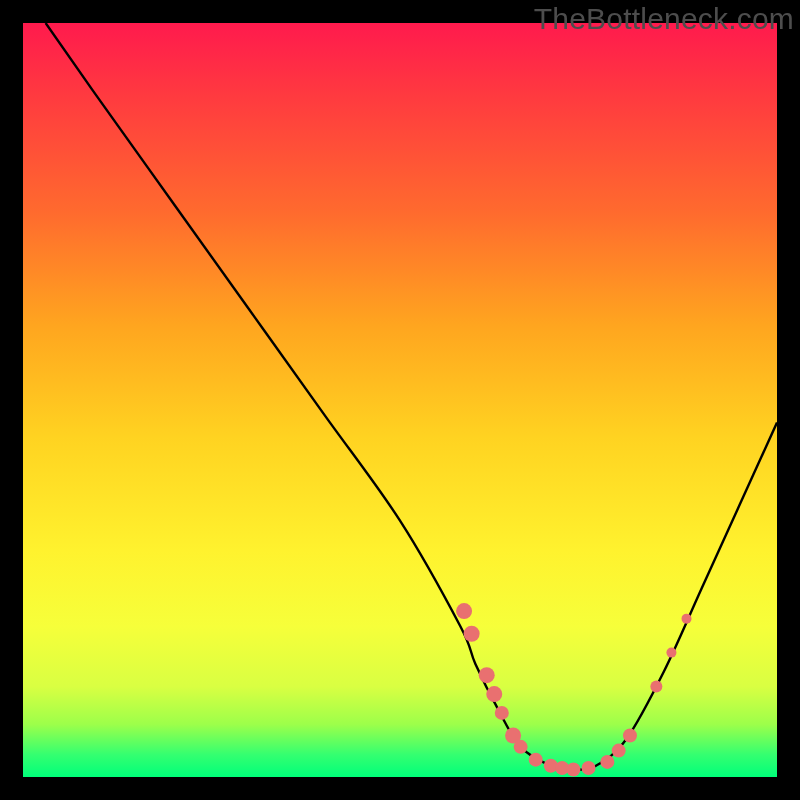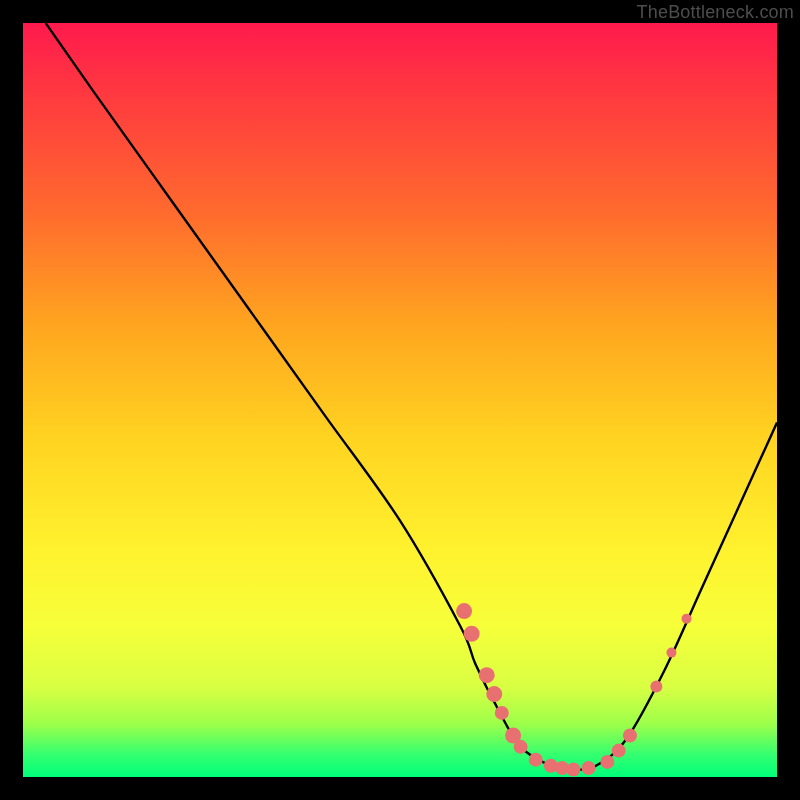--- a/index.html
+++ b/index.html
@@ -29,21 +29,21 @@
       #9dff4a 93%,
       #35ff70 97%,
       #00ff7a 100%
     );
   }
   .watermark {
     position: absolute;
     top: 2px;
     right: 6px;
     color: #4d4d4d;
-    font-size: 18px;
+    font-size: 30px;
     font-weight: 500;
     letter-spacing: 0.2px;
   }
   svg.curve {
     position: absolute;
     left: 0;
     top: 0;
     width: 754px;
     height: 754px;
   }

